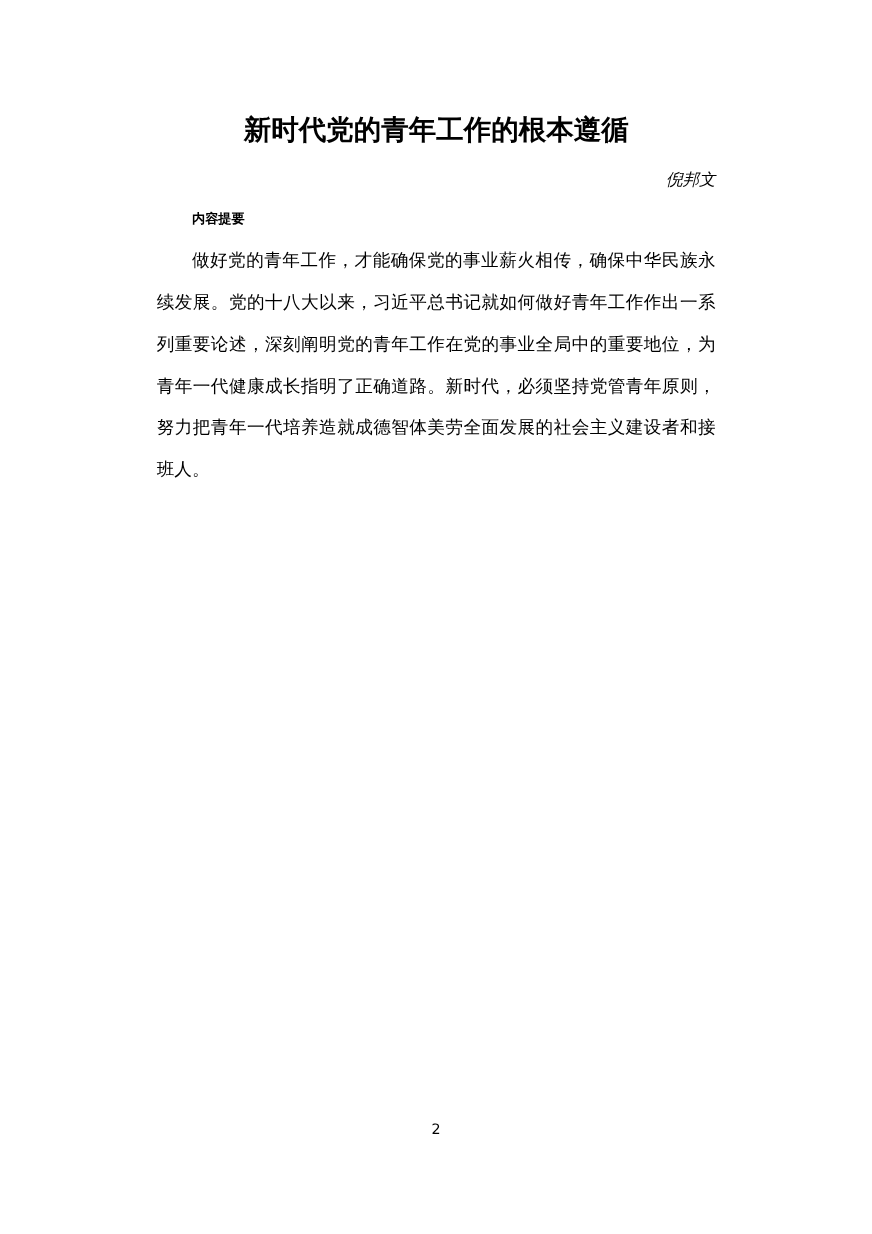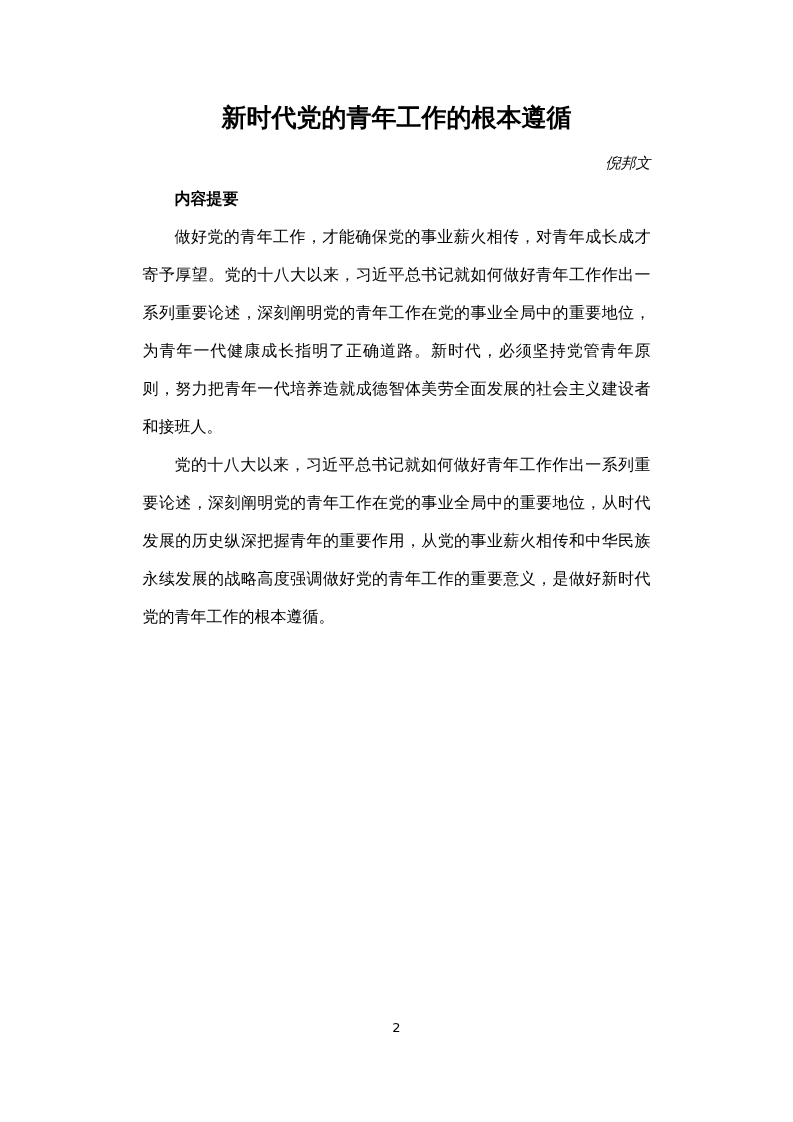--- a/index.html
+++ b/index.html
@@ -31,21 +31,21 @@
   .doc-author {
     margin-top: 10px;
     font-size: 15px;
     line-height: 30px;
     text-align: right;
     font-style: italic;
   }
   .abstract-label {
     margin-top: 2px;
     padding-left: 32px;
-    font-size: 16px;
+    font-size: 12px;
     line-height: 38px;
     font-weight: bold;
     font-family: Liberation Sans, sans-serif;
   }
   .body-para {
     margin: 0;
     font-size: 16px;
     line-height: 38px;
     text-align: justify;
     text-justify: inter-character;
@@ -73,21 +73,20 @@
 </head>
 <body>
 
 <div class="page">
   <h1 class="doc-title">新时代党的青年工作的根本遵循</h1>
 
   <div class="doc-author">倪邦文</div>
 
   <div class="abstract-label">内容提要</div>
 
-  <p class="body-para">做好党的青年工作，才能确保党的事业薪火相传，对青年成长成才寄予厚望。党的十八大以来，习近平总书记就如何做好青年工作作出一系列重要论述，深刻阐明党的青年工作在党的事业全局中的重要地位，为青年一代健康成长指明了正确道路。新时代，必须坚持党管青年原则，努力把青年一代培养造就成德智体美劳全面发展的社会主义建设者和接班人。</p>
+  <p class="body-para">做好党的青年工作，才能确保党的事业薪火相传，确保中华民族永续发展。党的十八大以来，习近平总书记就如何做好青年工作作出一系列重要论述，深刻阐明党的青年工作在党的事业全局中的重要地位，为青年一代健康成长指明了正确道路。新时代，必须坚持党管青年原则，努力把青年一代培养造就成德智体美劳全面发展的社会主义建设者和接班人。</p>
 
-  <p class="body-para">党的十八大以来，习近平总书记就如何做好青年工作作出一系列重要论述，深刻阐明党的青年工作在党的事业全局中的重要地位，从时代发展的历史纵深把握青年的重要作用，从党的事业薪火相传和中华民族永续发展的战略高度强调做好党的青年工作的重要意义，是做好新时代党的青年工作的根本遵循。</p>
 
 
 
 
   <div class="page-number">2</div>
 </div>
 
 </body></html>

